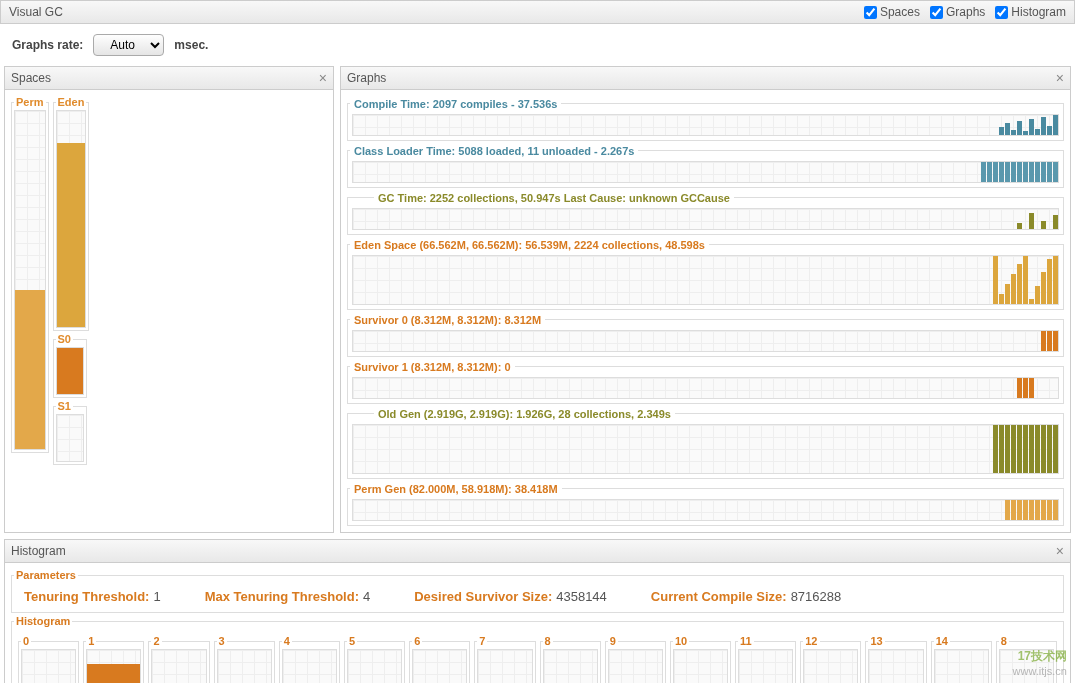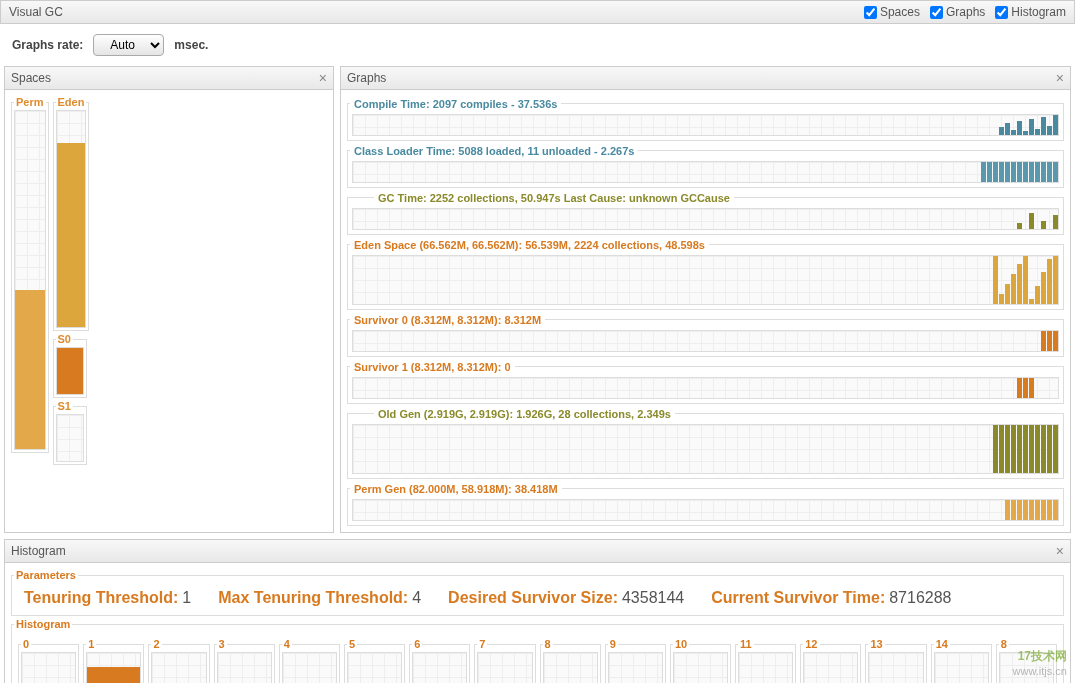--- a/index.html
+++ b/index.html
@@ -35,21 +35,21 @@
 .graph-row { margin-bottom: 2px; }
 .graph-title { font-size: 11px; font-weight: bold; padding: 2px 4px 0 4px; }
 .graph-title.teal { color: #4a8aa0; }
 .graph-title.olive { color: #8a8a2a; margin-left: 24px; }
 .graph-title.orange { color: #d87a1f; }
 .graph-canvas { height: 22px; border: 1px solid #ddd; margin: 2px; position: relative; overflow: hidden; }
 .graph-canvas.tall { height: 50px; }
 .bars-right { position: absolute; right: 0; bottom: 0; display: flex; align-items: flex-end; gap: 1px; height: 100%; }
 .bars-right div { width: 5px; }
 .hist-panel { margin: 6px 4px; }
-.params-row { display: flex; gap: 27px; padding: 6px 10px; font-size: 16px; font-weight: bold; }
+.params-row { display: flex; gap: 44px; padding: 6px 10px; font-size: 13px; font-weight: bold; }
 .params-row .lbl { color: #d87a1f; }
 .params-row .val { color: #555; font-weight: normal; margin-left: 4px; }
 .hist-bins { display: flex; gap: 4px; padding: 4px; }
 .hist-bin { flex: 1; }
 .hist-bin .bin-box { height: 58px; border: 1px solid #ddd; position: relative; }
 .hist-bin legend { color: #d87a1f; font-weight: bold; font-size: 11px; }
 .bin-fill { position: absolute; left: 0; right: 0; bottom: 0; background: #d87a1f; }
 .watermark { position: fixed; right: 8px; bottom: 6px; text-align: right; font-size: 12px; opacity: .7; pointer-events:none; }
 .watermark .l1 { color: #7aa82f; font-weight: bold; }
 .watermark .l2 { color: #999; font-size: 11px; }
@@ -265,21 +265,21 @@
     <span>Histogram</span>
     <span class="close">×</span>
   </div>
   <div class="panel-body">
     <fieldset>
       <legend style="color:#d87a1f">Parameters</legend>
       <div class="params-row">
         <span><span class="lbl">Tenuring Threshold:</span><span class="val">1</span></span>
         <span><span class="lbl">Max Tenuring Threshold:</span><span class="val">4</span></span>
         <span><span class="lbl">Desired Survivor Size:</span><span class="val">4358144</span></span>
-        <span><span class="lbl">Current Survivor Time:</span><span class="val">8716288</span></span>
+        <span><span class="lbl">Current Compile Size:</span><span class="val">8716288</span></span>
       </div>
     </fieldset>
     <fieldset>
       <legend style="color:#d87a1f">Histogram</legend>
       <div class="hist-bins" id="hist-bins">
           <fieldset class="hist-bin">
             <legend>0</legend>
             <div class="bin-box grid-bg">
               <div class="bin-fill" style="height: 0%;"></div>
             </div>

